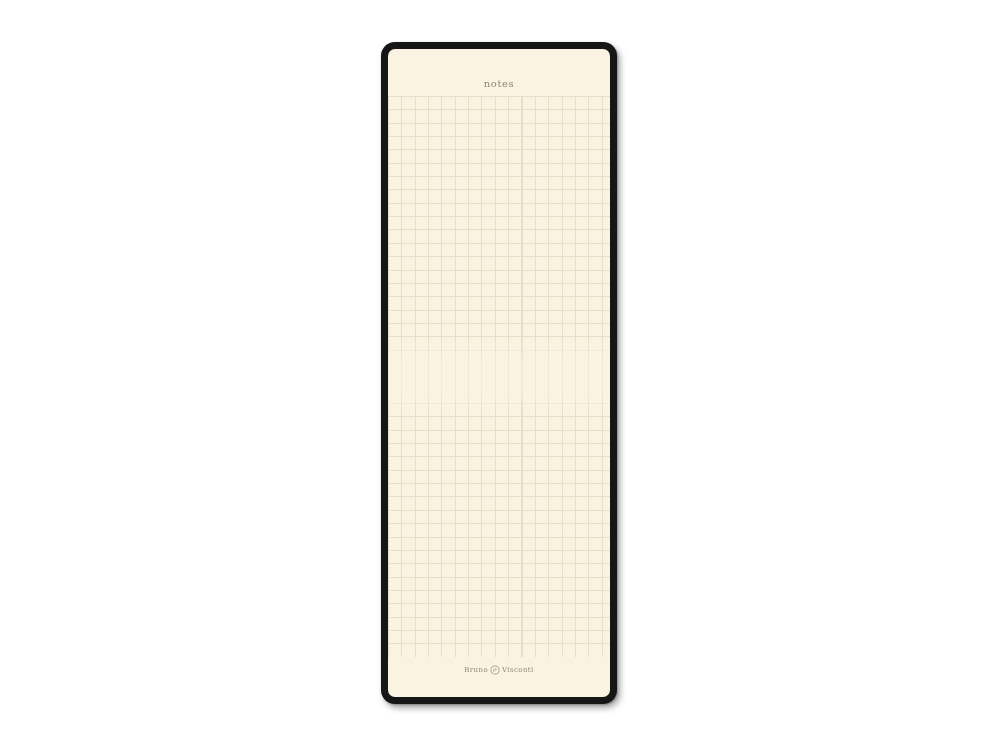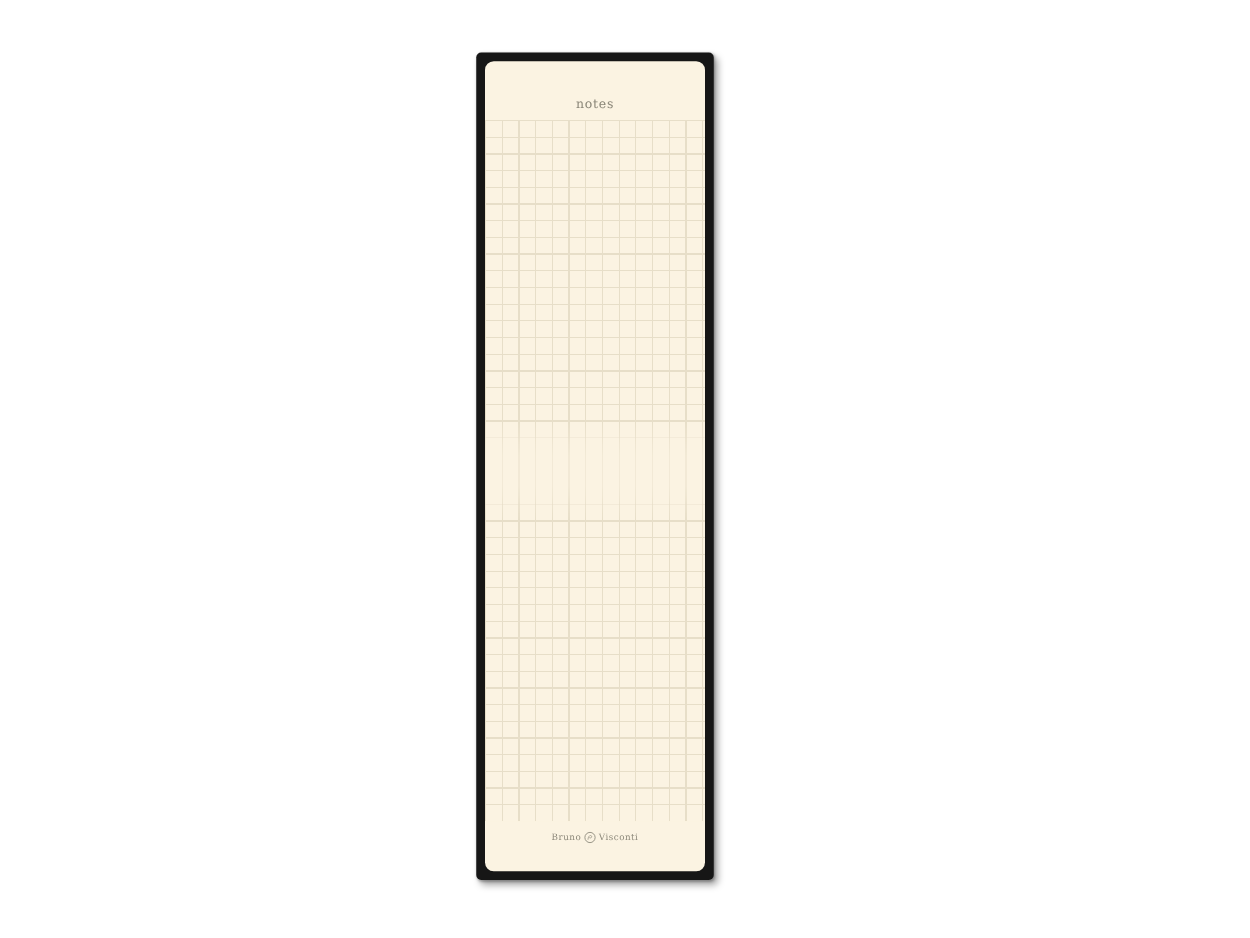--- a/index.html
+++ b/index.html
@@ -13,25 +13,25 @@
     width: 1000px;
     height: 750px;
     background: var(--scene-bg, #ffffff);
     overflow: hidden;
   }
   
   .notepad-frame {
     position: absolute;
     left: 381px;
     top: 42px;
-    width: 190px;
+    width: 236px;
     height: 662px;
     box-sizing: border-box;
     background: var(--frame, #161616);
-    border-radius: 4px;
+    border-radius: 14px;
     padding: 7px;
     box-shadow: 3px 4px 6px rgba(0,0,0,0.35), 1px 1px 2px rgba(0,0,0,0.25);
   }
   
   .paper {
     position: relative;
     width: 100%;
     height: 100%;
     box-sizing: border-box;
     background: var(--paper, #fbf3e2);

